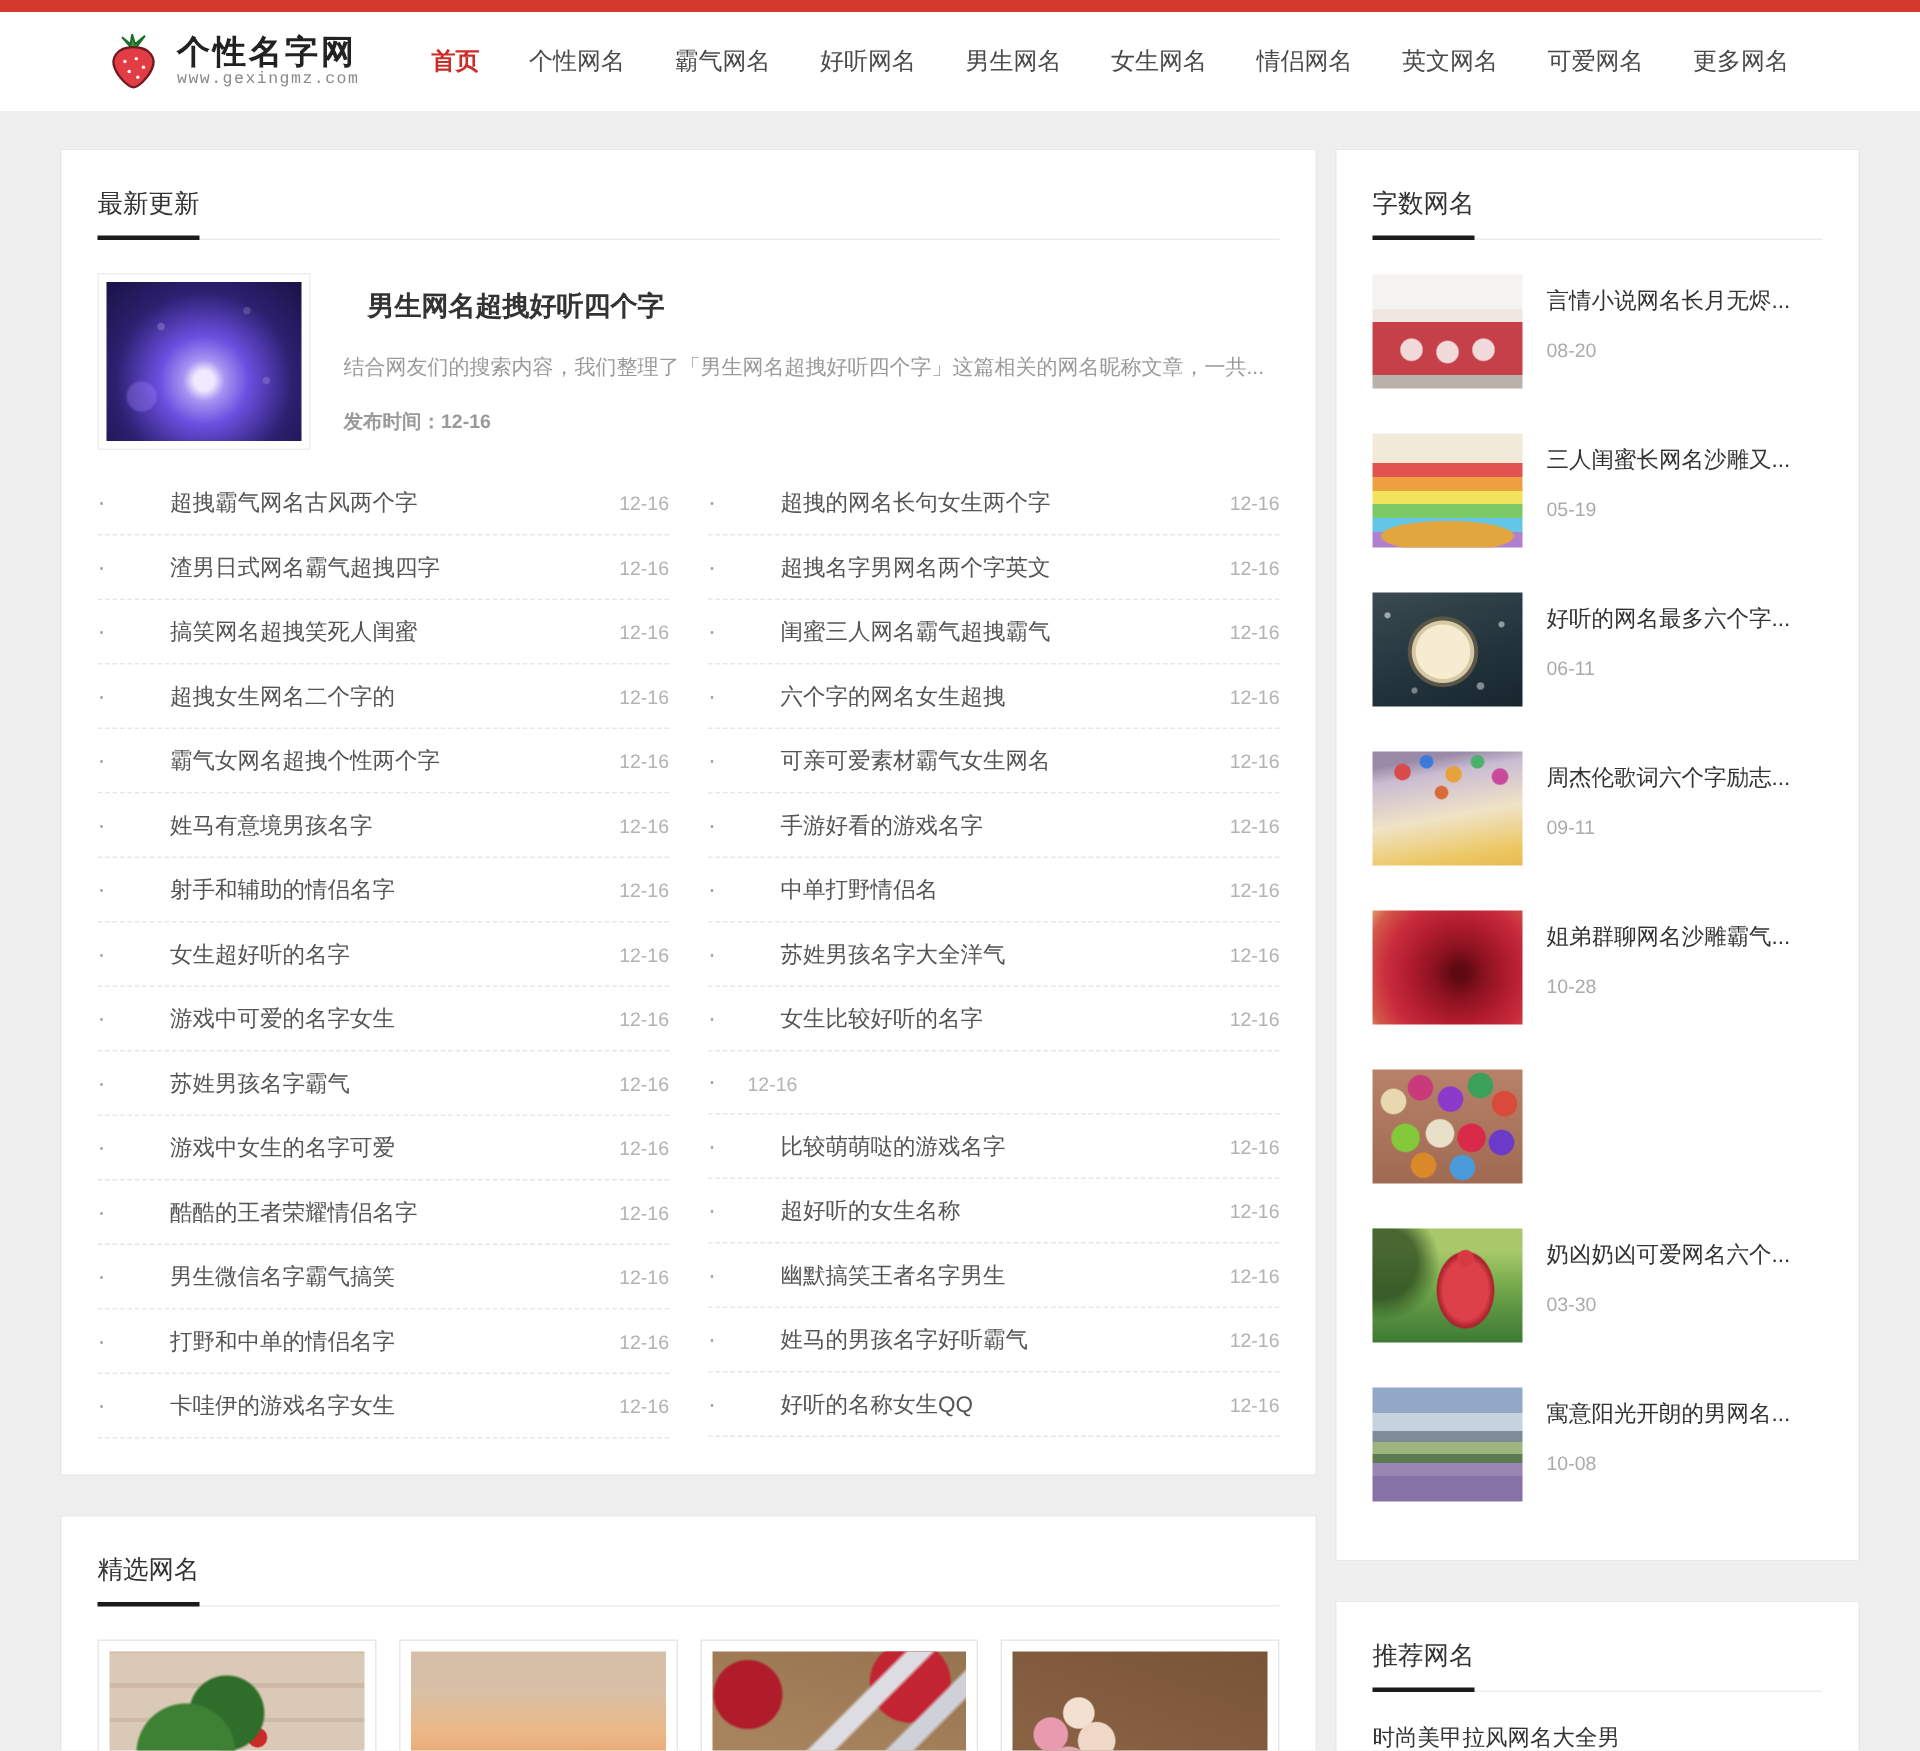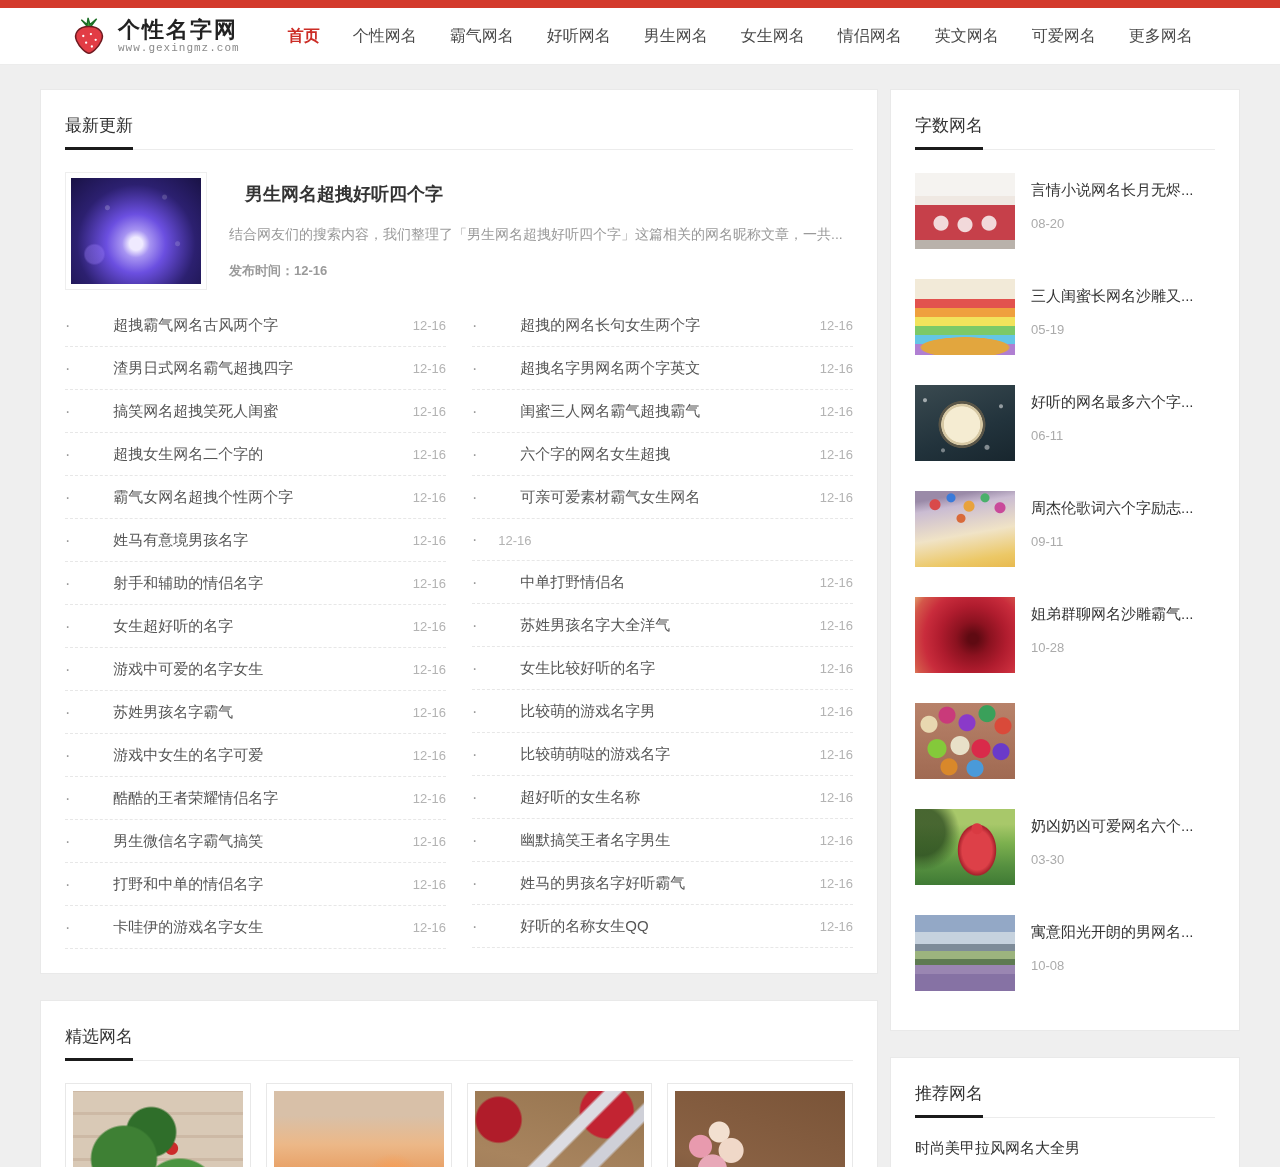--- a/index.html
+++ b/index.html
@@ -3,21 +3,21 @@
 <meta charset="utf-8">
 <style>
   * { margin:0; padding:0; box-sizing:border-box; }
   html,body { width:1280px; height:1167px; overflow:hidden; background:#efefef;
     font-family:"Liberation Sans","DejaVu Sans",sans-serif; }
   a { text-decoration:none; color:inherit; cursor:pointer; }
 
   
   .topbar { height:8px; background:#d33a2c; }
   .header { background:#fff; border-bottom:1px solid #ececec; }
-  .header-inner { width:1200px; margin:0 auto; height:56px; display:flex; align-items:center; padding-left:28px; }
+  .header-inner { width:1200px; margin:0 auto; height:66px; display:flex; align-items:center; padding-left:28px; }
   .logo { display:flex; align-items:center; gap:8px; }
   .logo-text .site-name { font-size:22px; font-weight:bold; color:#222; letter-spacing:2px; line-height:1.1; }
   .logo-text .site-url { font-size:11px; color:#8a8a8a; letter-spacing:1px;font-family:Liberation Mono, monospace; }
   .nav { display:flex; align-items:flex-start; margin-left:48px; gap:33px; }
   .nav a { font-size:16px; color:#4a4a4a; }
   .nav a.active { color:#cc2d26; font-weight:bold; }
 
   
   .container { width:1200px; margin:24px auto 0; display:flex; gap:12px; align-items:flex-start; }
   .main-col { width:838px; }
@@ -279,36 +279,36 @@
             </li>
           <li class="news-item">
               <span class="news-title">六个字的网名女生超拽</span>
               <span class="news-date">12-16</span>
             </li>
           <li class="news-item">
               <span class="news-title">可亲可爱素材霸气女生网名</span>
               <span class="news-date">12-16</span>
             </li>
           <li class="news-item">
+              <span class="news-title">手游好看的游戏名字</span>
               <span class="news-date">12-16</span>
             </li>
           <li class="news-item">
               <span class="news-title">中单打野情侣名</span>
               <span class="news-date">12-16</span>
             </li>
           <li class="news-item">
               <span class="news-title">苏姓男孩名字大全洋气</span>
               <span class="news-date">12-16</span>
             </li>
           <li class="news-item">
               <span class="news-title">女生比较好听的名字</span>
               <span class="news-date">12-16</span>
             </li>
           <li class="news-item">
-              <span class="news-title">比较萌的游戏名字男</span>
               <span class="news-date">12-16</span>
             </li>
           <li class="news-item">
               <span class="news-title">比较萌萌哒的游戏名字</span>
               <span class="news-date">12-16</span>
             </li>
           <li class="news-item">
               <span class="news-title">超好听的女生名称</span>
               <span class="news-date">12-16</span>
             </li>

